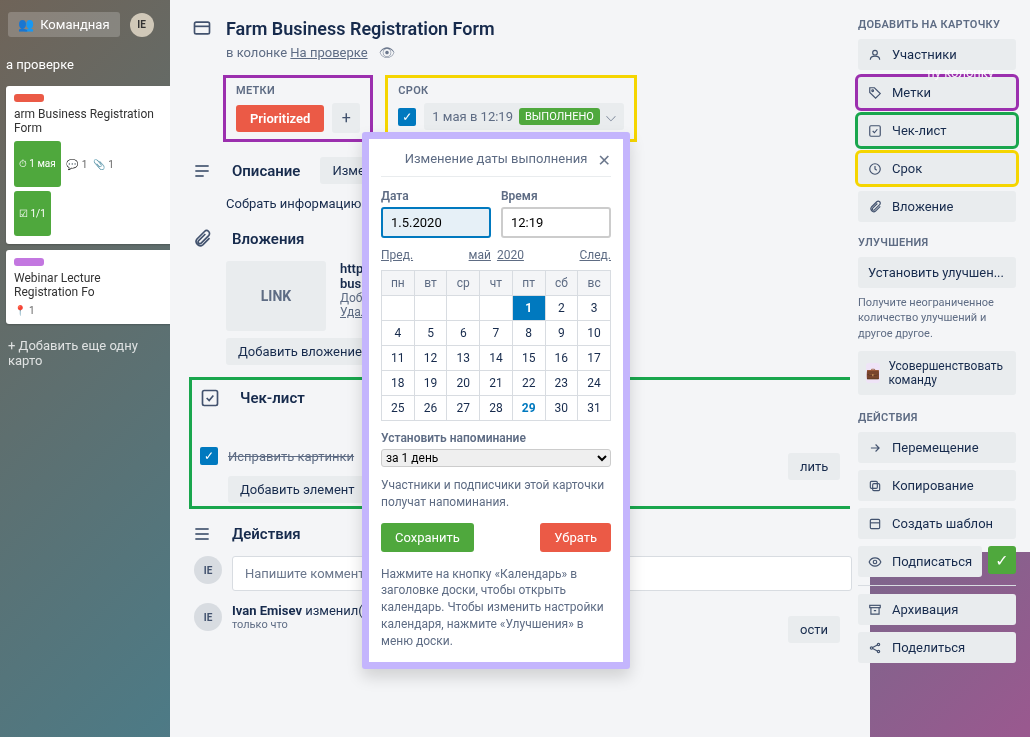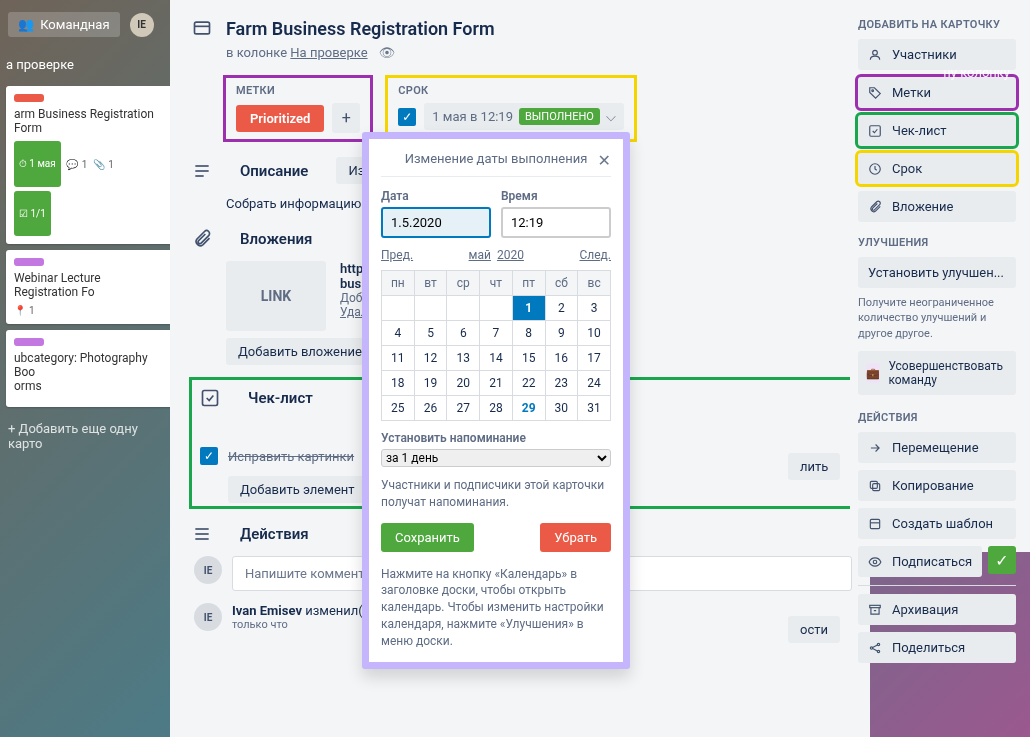--- a/index.html
+++ b/index.html
@@ -32,21 +32,21 @@
 .hl-yellow { outline: 3px solid #f5d500; padding: 4px; }
 .hl-green { outline: 3px solid #19a64d; padding: 4px; }
 .label-chip { display: inline-block; padding: 6px 14px; border-radius: 3px; font-size: 13px; font-weight: 600; }
 .label-red { background: #eb5a46; color: #fff; }
 .add-btn { display: inline-block; width: 28px; height: 30px; background: #e9ecee; text-align: center; line-height: 30px; border-radius: 3px; font-size: 16px; color: #42526e; margin-left: 4px; }
 .deadline-box { display: flex; align-items: center; gap: 8px; }
 .check-sq { width: 18px; height: 18px; background: #0079bf; border-radius: 2px; display: flex; align-items: center; justify-content: center; color: #fff; font-size: 12px; }
 .deadline-text { font-size: 13px; color: #5e6c84; display: flex; align-items: center; gap: 6px; padding: 5px 8px; background: #e9ecee; border-radius: 3px; }
 .done-badge { background: #4fa83d; color: #fff; padding: 2px 6px; border-radius: 3px; font-size: 11px; }
 .dropdown-icon { color: #6b778c; }
-.section-row { display: flex; align-items: center; gap: 28px; margin-bottom: 12px; }
+.section-row { display: flex; align-items: center; gap: 20px; margin-bottom: 12px; }
 .section-title { font-size: 15px; font-weight: 600; color: #172b4d; }
 .gray-btn { background: #e9ecee; padding: 6px 12px; border-radius: 3px; font-size: 13px; color: #172b4d; cursor: pointer; }
 .body-text { font-size: 13px; color: #172b4d; margin-left: 34px; margin-bottom: 18px; }
 .attachment { display: flex; gap: 14px; margin-left: 34px; margin-bottom: 10px; }
 .att-thumb { width: 100px; height: 70px; background: #e9ecee; display: flex; align-items: center; justify-content: center; font-weight: bold; color: #5e6c84; font-size: 14px; border-radius: 3px; }
 .att-info { font-size: 13px; }
 .att-title { font-weight: 600; color: #172b4d; }
 .att-meta { color: #5e6c84; font-size: 12px; }
 .att-links { color: #5e6c84; font-size: 12px; text-decoration: underline; }
 .progress-row { display: flex; align-items: center; gap: 8px; margin: 8px 0; flex-direction: column; }
@@ -122,25 +122,20 @@
   </div>
 
   <div class="bg-card">
     <div class="stripe" style="background:#c377e0"></div>
     <div class="title">Webinar Lecture Registration Fo</div>
     <div class="badges">
         <span>📍 <span>1</span></span>
       </div>
   </div>
 
-  <div class="bg-card">
-    <div class="stripe" style="background:#c377e0"></div>
-    <div class="title" style="white-space:pre-line">ubcategory: Photography Boo
-orms</div>
-  </div>
 
   <div class="add-card">+ <span>Добавить еще одну карто</span></div>
 </div>
 
 <div class="modal">
   <div class="modal-header">
     <svg class="icon-svg" viewBox="0 0 24 24" fill="none" stroke="currentColor" stroke-width="2">
         <rect x="3" y="5" width="18" height="14" rx="2"></rect>
         <line x1="3" y1="10" x2="21" y2="10"></line>
       </svg>
@@ -428,13 +423,13 @@
   <div class="pop-label">Установить напоминание</div>
   <select class="pop-select"><option>за 1 день</option></select>
   <div class="pop-note">Участники и подписчики этой карточки получат напоминания.</div>
   <div class="pop-btns">
     <div class="btn-save">Сохранить</div>
     <div class="btn-remove">Убрать</div>
   </div>
   <div class="pop-tip">Нажмите на кнопку «Календарь» в заголовке доски, чтобы открыть календарь. Чтобы изменить настройки календаря, нажмите «Улучшения» в меню доски.</div>
 </div>
 
-<div style="position:absolute; right:20px; top:65px; font-size:13px; color:rgba(255,255,255,0.9)">ну колонку</div>
+<div style="position:absolute; right:36px; top:65px; font-size:13px; color:rgba(255,255,255,0.9)">ну колонку</div>
 
 </body></html>

